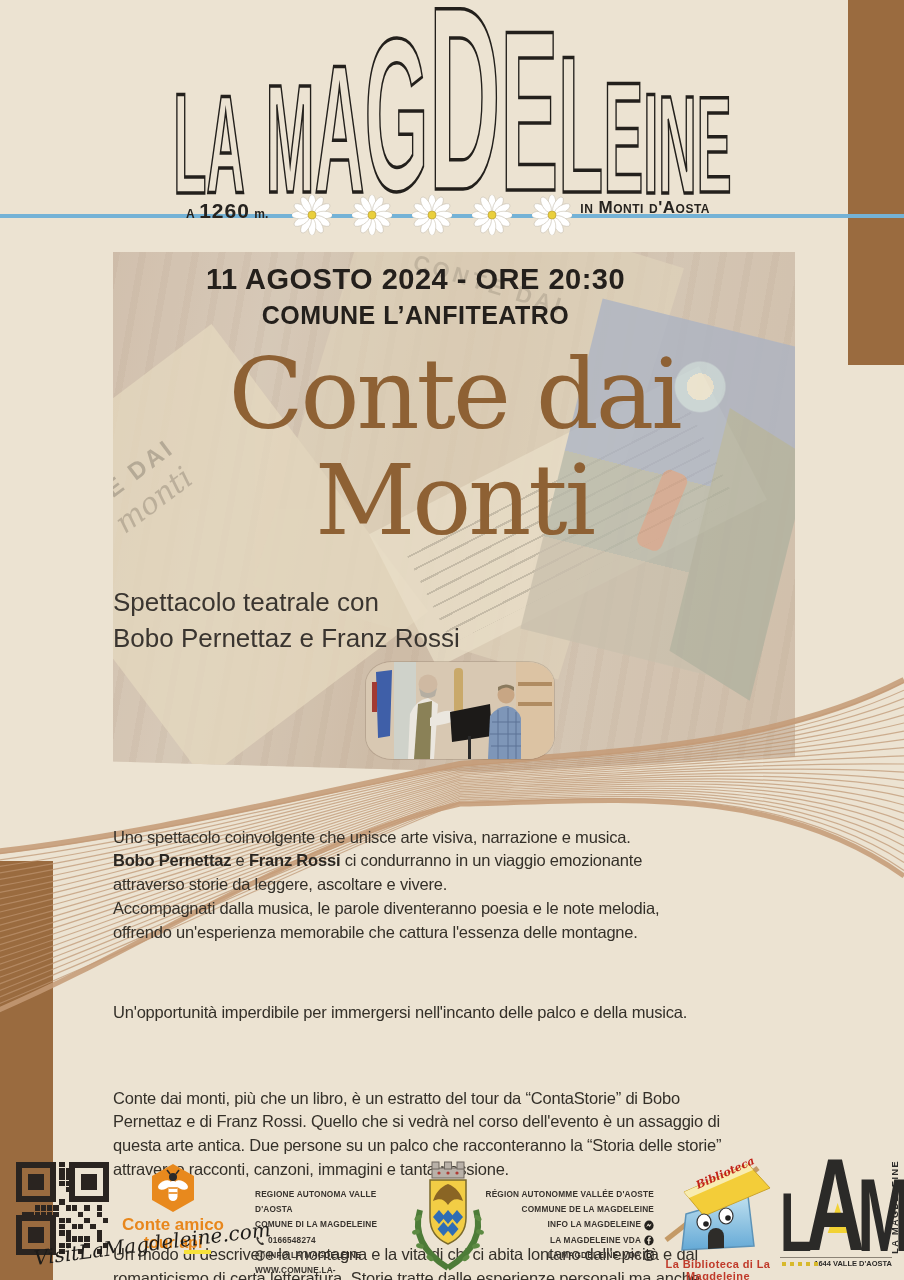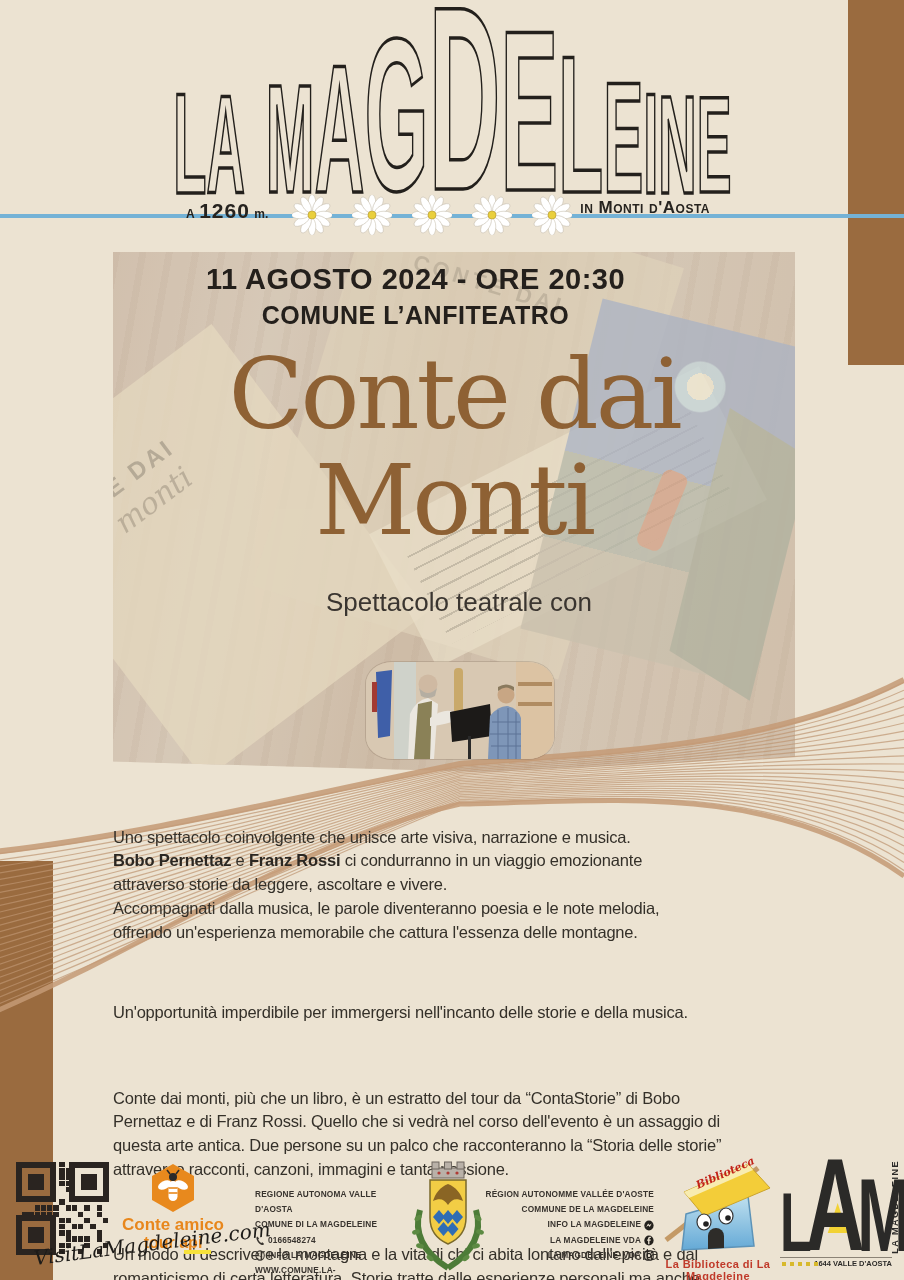--- a/index.html
+++ b/index.html
@@ -43,21 +43,21 @@
     background:radial-gradient(circle,#efe9d2 0 34%,#b7d2de 34% 62%,rgba(147,162,191,0) 66%);}
   .bookblue .climber{position:absolute;left:96px;top:150px;width:26px;height:82px;background:#c98a6d;border-radius:8px;transform:rotate(8deg);}
   .bookblue .rock{position:absolute;left:150px;top:90px;width:90px;height:250px;background:#9aa08d;transform:skewY(18deg);}
   .collage .veil{position:absolute;inset:0;background:rgba(236,227,210,.28);}
   
   .dateblock{position:absolute;left:113px;top:261px;width:605px;text-align:center;z-index:5;color:#24201c;}
   .date-line{font-size:29px;font-weight:700;letter-spacing:.5px;line-height:37px;}
   .venue-line{font-size:25px;font-weight:700;letter-spacing:.5px;line-height:34px;}
   .title{position:absolute;left:113px;top:341px;width:682px;text-align:center;z-index:5;
     font-family:"DejaVu Serif",serif;font-size:98px;line-height:106px;color:#8e6134;letter-spacing:-3px;}
-  .subtitle{position:absolute;left:113px;top:584px;width:692px;text-align:center;z-index:5;
+  .subtitle{position:absolute;left:113px;top:584px;width:692px;text-align:left;z-index:5;
     font-size:26px;line-height:36px;color:#3a3530;}
   
   .photo{position:absolute;left:366px;top:662px;width:188px;height:97px;border-radius:26px/22px;
     overflow:hidden;z-index:6;box-shadow:0 0 0 1px rgba(120,100,80,.25);}
   
   .ribbon{position:absolute;left:0;top:650px;width:904px;height:400px;z-index:2;pointer-events:none;}
   
   .copy{position:absolute;left:113px;top:778px;width:700px;z-index:5;font-size:16.5px;
     letter-spacing:-.2px;line-height:23.8px;color:#343029;white-space:pre;}
   .copy p{margin:0 0 9px 0;}
@@ -224,20 +224,21 @@
   <div class="dateblock">
     <div class="date-line">11 AGOSTO 2024 - ORE 20:30</div>
     <div class="venue-line">COMUNE L’ANFITEATRO</div>
   </div>
   <div class="title">
     <div>Conte dai</div>
     <div>Monti</div>
   </div>
   <div class="subtitle">
     <div>Spettacolo teatrale con</div>
+    <div>Bobo Pernettaz e Franz Rossi</div>
   </div>
 
   <div class="photo">
     <svg viewBox="0 0 188 97" width="188" height="97">
       <rect width="188" height="97" fill="#d8c8b2"></rect>
       <rect x="150" width="38" height="97" fill="#dcc3a3"></rect>
       <rect x="152" y="20" width="34" height="4" fill="#b08c62"></rect>
       <rect x="152" y="40" width="34" height="4" fill="#b08c62"></rect>
       <rect x="28" y="0" width="22" height="97" fill="#cfd2ca"></rect>
       <polygon points="10,10 26,8 24,74 12,76" fill="#3f5fa8"></polygon>
@@ -264,21 +265,21 @@
       </g>
     </svg>
   </div>
 
   <div class="copy">
     <p><span>Uno spettacolo coinvolgente che unisce arte visiva, narrazione e musica.
 </span><b>Bobo Pernettaz</b><span> e </span><b>Franz Rossi</b><span> ci condurranno in un viaggio emozionante
 attraverso storie da leggere, ascoltare e vivere.
 Accompagnati dalla musica, le parole diventeranno poesia e le note melodia,
 offrendo un'esperienza memorabile che cattura l'essenza delle montagne.</span></p>
-    <p style="margin-bottom:14px;">Un'opportunità imperdibile per immergersi nell'incanto delle storie e della musica.</p>
+    <p style="margin-bottom:14px;">Un'opportunità imperdibile per immergersi nell'incanto delle palco e della musica.</p>
     <p style="margin-bottom:14px;">Conte dai monti, più che un libro, è un estratto del tour da “ContaStorie” di Bobo
 Pernettaz e di Franz Rossi. Quello che si vedrà nel corso dell'evento è un assaggio di
 questa arte antica. Due persone su un palco che racconteranno la “Storia delle storie”
 attraverso racconti, canzoni, immagini e tanta passione.</p>
     <p style="margin-bottom:16px;">Un modo di descrivere la montagna e la vita di chi ci abita lontano dall'epicità e dal
 romanticismo di certa letteratura. Storie tratte dalle esperienze personali ma anche
 storie frutto della grande fantasia di due artisti a tutto tondo.</p>
     
   </div>
 

